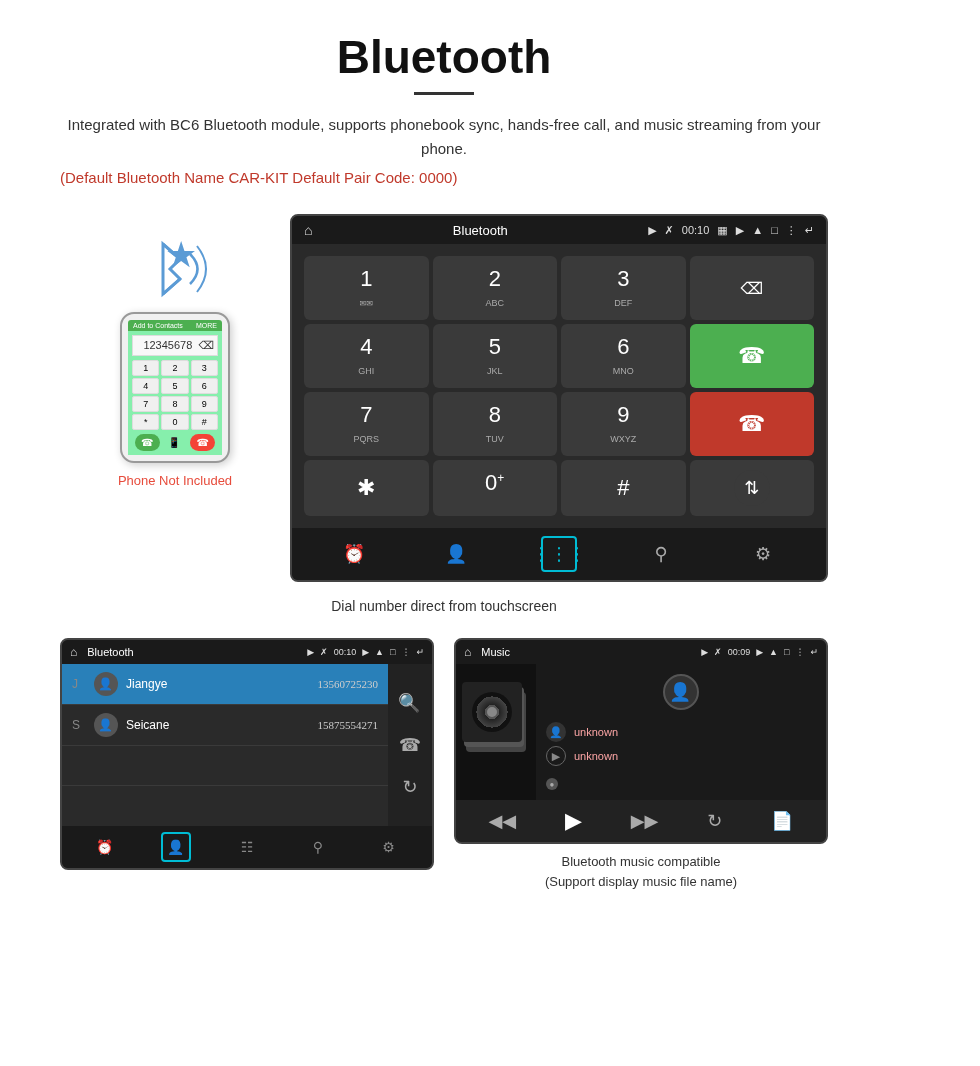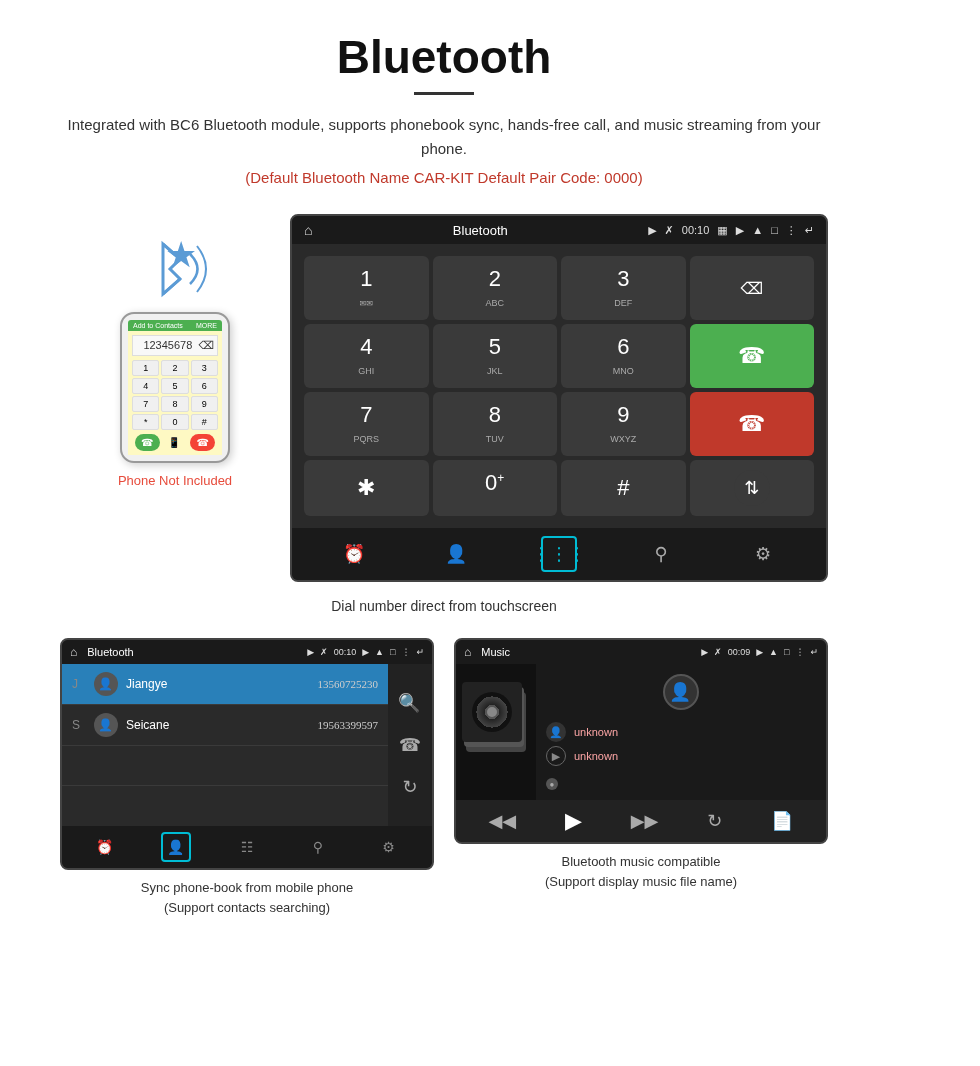--- a/index.html
+++ b/index.html
@@ -33,21 +33,21 @@
 
     .description {
       text-align: center;
       font-size: 15px;
       color: #333;
       line-height: 1.6;
       margin-bottom: 8px;
     }
 
     .default-info {
-      text-align: center;
+      text-align: left;
       font-size: 15px;
       color: #c0392b;
       margin-bottom: 28px;
     }
 
     
     .top-section {
       display: flex;
       align-items: flex-start;
       gap: 0px;
@@ -93,21 +93,21 @@
       font-size: 8px;
       text-align: right;
       padding: 2px 5px;
       border-radius: 3px 3px 0 0;
       display: flex;
       justify-content: space-between;
       align-items: center;
     }
 
     .phone-screen {
-      background: #fef9c3;
+      background: #86efac;
       padding: 4px;
       min-height: 110px;
     }
 
     .phone-number-display {
       background: #f8f8f8;
       border: 1px solid #ddd;
       font-size: 11px;
       padding: 3px;
       text-align: right;
@@ -633,21 +633,21 @@
               <span class="contact-letter">J</span>
               <div class="contact-avatar">👤</div>
               <span class="contact-name">Jiangye</span>
               <span class="contact-number">13560725230</span>
             </div>
 
             <div class="contact-row">
               <span class="contact-letter">S</span>
               <div class="contact-avatar">👤</div>
               <span class="contact-name">Seicane</span>
-              <span class="contact-number">19563399597</span>
+              <span class="contact-number">15875554271</span>
             </div>
 
             <div style="height:40px;border-bottom:1px solid #3a3a3a;"></div>
             <div style="height:40px;"></div>
           </div>
 
           <div style="background:#222;display:flex;flex-direction:column;justify-content:center;align-items:center;gap:20px;padding:10px 8px;width:44px;">
             <span class="side-icon">🔍</span>
             <span class="side-icon">☎</span>
             <span class="side-icon">↻</span>
@@ -656,24 +656,20 @@
 
         <div class="small-bottom-bar">
           <div class="small-bottom-icon">⏰</div>
           <div class="small-bottom-icon small-bottom-icon-active">👤</div>
           <div class="small-bottom-icon">☷</div>
           <div class="small-bottom-icon">⚲</div>
           <div class="small-bottom-icon">⚙</div>
         </div>
       </div>
 
-      <div class="screen-caption">
-        <span>Sync phone-book from mobile phone</span><br>
-        <span>(Support contacts searching)</span>
-      </div>
     </div>
 
     <div class="bottom-screen-wrapper">
       <div class="small-car-screen">
 
         <div class="small-status-bar">
           <span style="font-size:12px;">⌂</span>
           <span class="small-status-title">Music</span>
           <span style="font-size:9px;">▶</span>
           <span style="font-size:9px;">✗</span>

